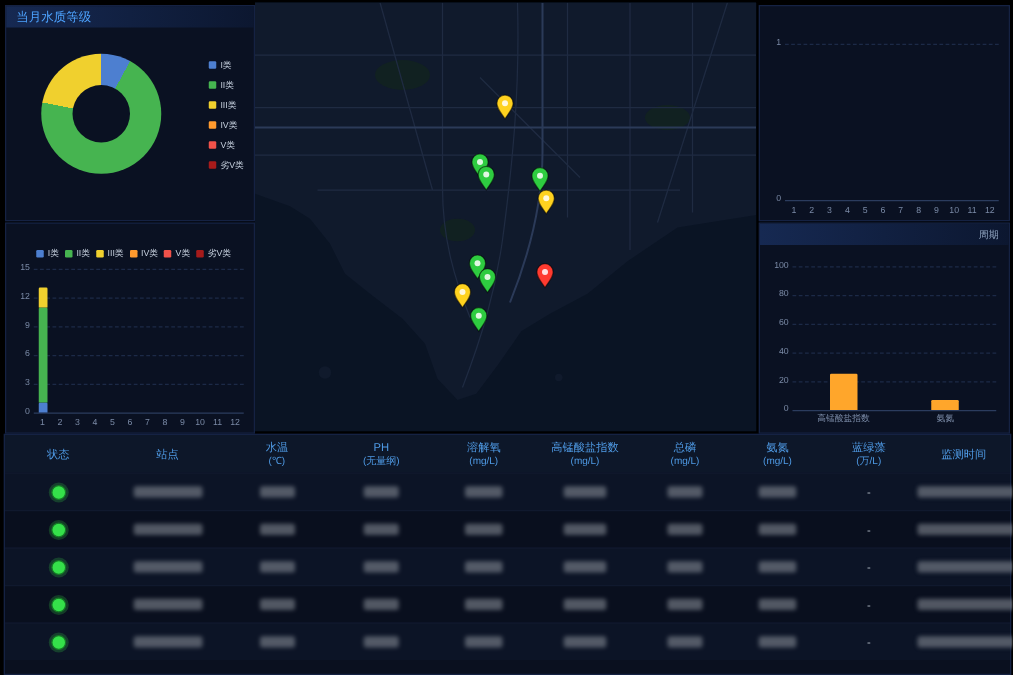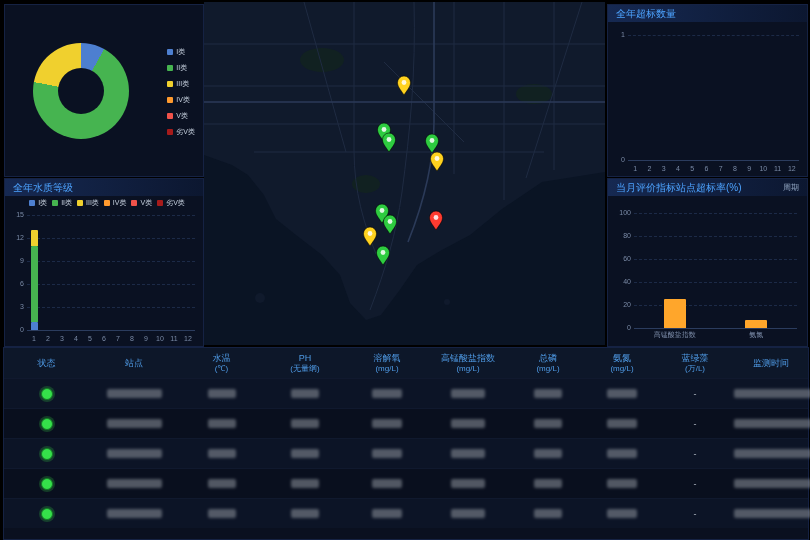--- a/index.html
+++ b/index.html
@@ -46,20 +46,23 @@
   .tr:nth-child(odd){background:#0c1426}
   .tr:nth-child(even){background:#090f1e}
   .td{display:flex;justify-content:center;align-items:center}
   .dot{width:10px;height:10px;border-radius:50%;border:1px solid #157a26;box-shadow:0 0 0 2px rgba(57,224,74,.22)}
   .redacted{display:inline-block;height:9px;border-radius:2px;background:#8d939c;opacity:.55;filter:blur(1.5px)}
 </style>
 </head>
 <body>
 
 <section class="panel" id="p-monthly">
+  <header class="p-head">
+    <span class="p-title">当月水质等级</span>
+  </header>
   <div class="donut" style="background: conic-gradient(rgb(77, 127, 208) 0%, rgb(77, 127, 208) 8%, rgb(70, 180, 80) 8%, rgb(70, 180, 80) 78%, rgb(240, 208, 46) 78%, rgb(240, 208, 46) 100%);"></div>
   <div class="v-legend" id="donut-legend">
       <span class="lg">
         <i style="background: rgb(77, 127, 208);"></i>
         <b>I类</b>
       </span>
       <span class="lg">
         <i style="background: rgb(70, 180, 80);"></i>
         <b>II类</b>
       </span>
@@ -76,23 +79,20 @@
         <b>V类</b>
       </span>
       <span class="lg">
         <i style="background: rgb(166, 27, 27);"></i>
         <b>劣V类</b>
       </span>
     </div>
 </section>
 
 <section class="panel" id="p-annual">
-  <header class="p-head">
-    <span class="p-title">全年水质等级</span>
-  </header>
   <div class="h-legend" id="annual-legend">
       <span class="lg">
         <i style="background: rgb(77, 127, 208);"></i>
         <b>I类</b>
       </span>
       <span class="lg">
         <i style="background: rgb(70, 180, 80);"></i>
         <b>II类</b>
       </span>
       <span class="lg">
@@ -216,23 +216,20 @@
         </g>
         <g transform="translate(179,263)">
           <path d="M0 0C-4 -6 -6.5 -8.5 -6.5 -12.5A6.5 6.5 0 1 1 6.5 -12.5C6.5 -8.5 4 -6 0 0Z" fill="#2ecc40" stroke="rgba(0,0,0,.55)" stroke-width="1"></path>
           <circle cy="-12.5" r="2.4" fill="#fff" fill-opacity=".85"></circle>
         </g>
       </g>
   </svg>
 </div>
 
 <section class="panel" id="p-exceed">
-  <header class="p-head">
-    <span class="p-title">全年超标数量</span>
-  </header>
   <div class="plot" id="exceed-plot">
       <i class="axisline" style="top: 125px;"></i>
       <s class="ytick" style="top: 121px;">0</s>
       <i class="gridline" style="top: 0px;"></i>
       <s class="ytick" style="top: -4px;">1</s>
       <s class="xtick" style="left: 7.125px;">1</s>
       <s class="xtick" style="left: 21.375px;">2</s>
       <s class="xtick" style="left: 35.625px;">3</s>
       <s class="xtick" style="left: 49.875px;">4</s>
       <s class="xtick" style="left: 64.125px;">5</s>
@@ -241,21 +238,20 @@
       <s class="xtick" style="left: 106.875px;">8</s>
       <s class="xtick" style="left: 121.125px;">9</s>
       <s class="xtick" style="left: 135.375px;">10</s>
       <s class="xtick" style="left: 149.625px;">11</s>
       <s class="xtick" style="left: 163.875px;">12</s>
     </div>
 </section>
 
 <section class="panel" id="p-rate">
   <header class="p-head">
-    <span class="p-title">当月评价指标站点超标率(%)</span>
     <span class="period">周期</span>
   </header>
   <div class="plot" id="rate-plot">
       <i class="axisline" style="top: 115px;"></i>
       <s class="ytick" style="top: 111px;">0</s>
       <i class="gridline" style="top: 92px;"></i>
       <s class="ytick" style="top: 88px;">20</s>
       <i class="gridline" style="top: 69px;"></i>
       <s class="ytick" style="top: 65px;">40</s>
       <i class="gridline" style="top: 46px;"></i>

